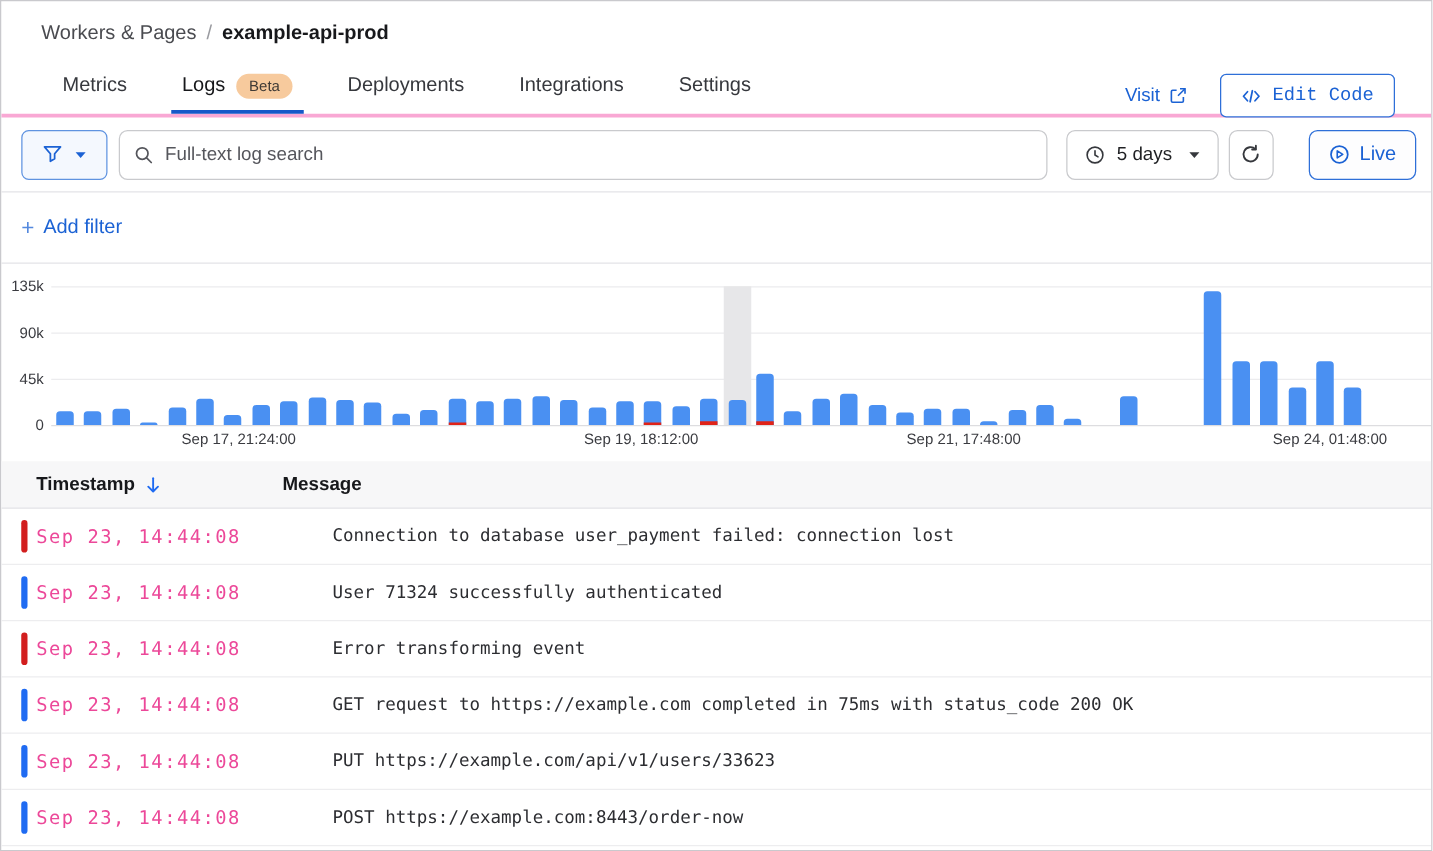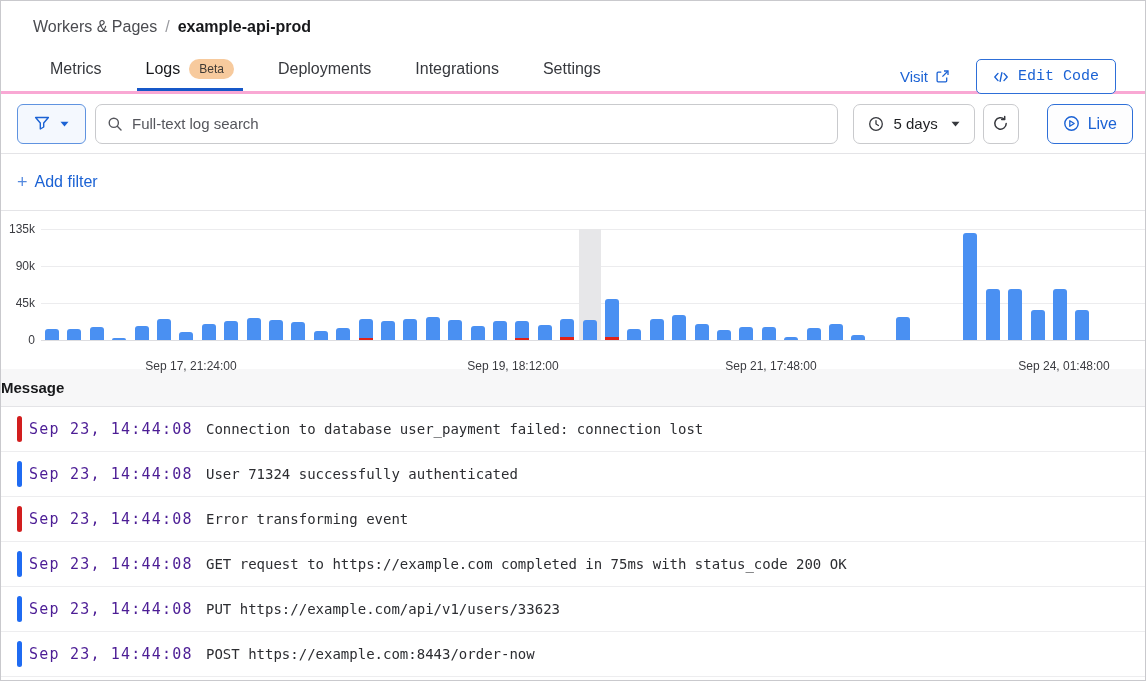--- a/index.html
+++ b/index.html
@@ -71,21 +71,21 @@
   .chart-block { padding-top:18px; height:158px; }
   .chart-area { position:relative; height:111px; }
   .y-gutter { position:absolute; left:0; top:0; width:34px; height:100%; }
   .y-label { position:absolute; right:0; transform:translateY(-50%); font-size:12px; color:#3a3b40; }
   .plot { position:absolute; left:40px; right:0; top:0; bottom:0; }
   .gridline { position:absolute; left:0; right:0; height:1px; background:#ececee; }
   .gridline.zero { background:#dddde0; }
   .hover-band { position:absolute; top:0; bottom:0; background:#e7e7e9; }
   .bar { position:absolute; bottom:0; background:#4a90f2; border-radius:3px 3px 0 0; }
   .bar-err { position:absolute; bottom:0; background:#e02318; }
-  .x-axis { position:relative; margin-left:40px; height:20px; margin-top:16px; }
+  .x-axis { position:relative; margin-left:40px; height:20px; margin-top:1px; }
   .x-label { position:absolute; top:3px; transform:translateX(-50%); font-size:12px; color:#3a3b40; white-space:nowrap; }
   
   .tooltip {
     position:absolute; left:600px; top:202px; width:222px; z-index:10;
     background:#fff; border:1px solid #ececee; border-radius:10px;
     box-shadow:0 6px 20px rgba(0,0,0,.13); padding:13px 16px 15px;
   }
   .tooltip-title { font-size:15px; }
   .tooltip-title .t { font-weight:bold; color:#17181b; }
   .tooltip-title .z { color:#9b9ca2; font-size:14px; }
@@ -94,21 +94,21 @@
   .tooltip-row .dot { width:11px; height:11px; border-radius:50%; flex:none; }
   .tooltip-row .lbl { color:#26272b; }
   .tooltip-row .val { margin-left:auto; font-weight:bold; color:#17181b; }
   
   .log-table { }
   .thead { display:flex; align-items:center; height:38px; background:#f7f7f8; border-bottom:1px solid #e4e4e7; font-size:15px; font-weight:bold; color:#17181b; }
   .th-timestamp { width:225px; padding-left:28px; display:flex; align-items:center; gap:8px; cursor:pointer; }
   .th-message { flex:1; }
   .log-row { display:flex; align-items:center; height:45px; border-bottom:1px solid #ededef; position:relative; }
   .sev { position:absolute; left:16px; top:50%; transform:translateY(-50%); width:5px; height:26px; border-radius:2.5px; }
-  .cell-ts { width:205px; padding-left:28px; font-family:"DejaVu Sans Mono",monospace; font-size:15px; letter-spacing:1.2px; color:#4c1d95; white-space:nowrap; }
+  .cell-ts { width:265px; padding-left:28px; font-family:"DejaVu Sans Mono",monospace; font-size:15px; letter-spacing:1.2px; color:#ec4899; white-space:nowrap; }
   .cell-msg { flex:1; font-family:"DejaVu Sans Mono",monospace; font-size:14px; color:#2c2d31; white-space:nowrap; }
   svg { display:block; }
 </style>
 </head>
 <body>
 
 <div class="page">
 
   <div class="header">
     <div class="breadcrumb">
@@ -292,20 +292,29 @@
         <div class="x-label" style="left: 150px;">Sep 17, 21:24:00</div>
         <div class="x-label" style="left: 472px;">Sep 19, 18:12:00</div>
         <div class="x-label" style="left: 730px;">Sep 21, 17:48:00</div>
         <div class="x-label" style="left: 1023px;">Sep 24, 01:48:00</div>
       </div>
   </div>
 
 
   <div class="log-table">
     <div class="thead">
+      <div class="th-timestamp">
+        <span>Timestamp</span>
+        <span>
+          <svg width="13" height="14" viewBox="0 0 13 14">
+              <path d="M6.5 1.5v10.4" stroke="#1f6bf2" stroke-width="1.5" stroke-linecap="round" fill="none"></path>
+              <path d="M2.6 8.3 6.5 12.2 10.4 8.3" stroke="#1f6bf2" stroke-width="1.5" stroke-linecap="round" stroke-linejoin="round" fill="none"></path>
+            </svg>
+        </span>
+      </div>
       <div class="th-message">Message</div>
     </div>
     <div id="tbody">
         <div class="log-row">
           <span class="sev" style="background: rgb(210, 30, 30);"></span>
           <div class="cell-ts">Sep 23, 14:44:08</div>
           <div class="cell-msg">Connection to database user_payment failed: connection lost</div>
         </div>
         <div class="log-row">
           <span class="sev" style="background: rgb(31, 107, 242);"></span>

